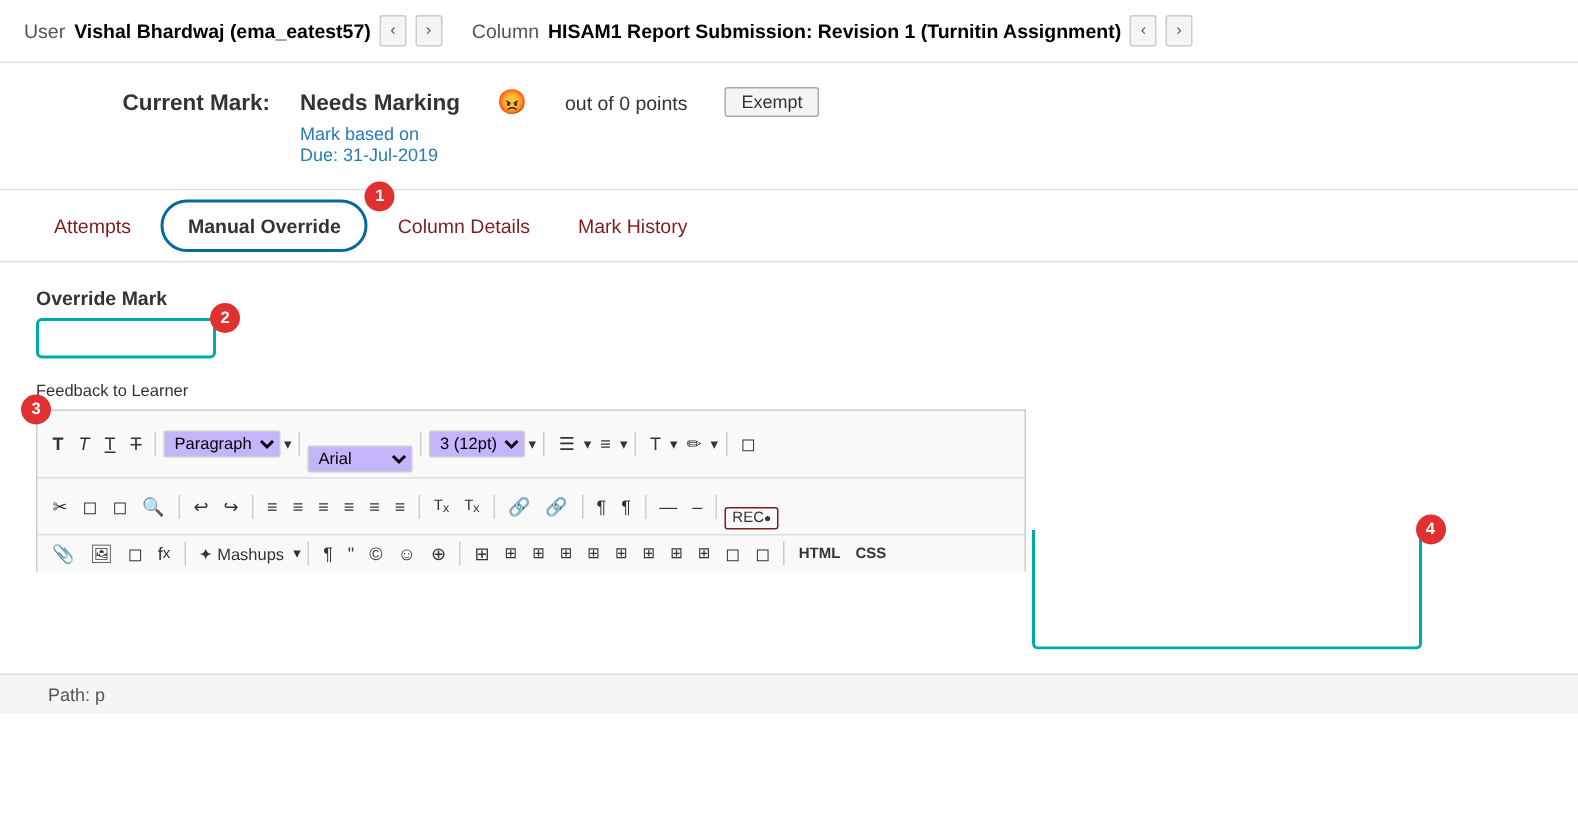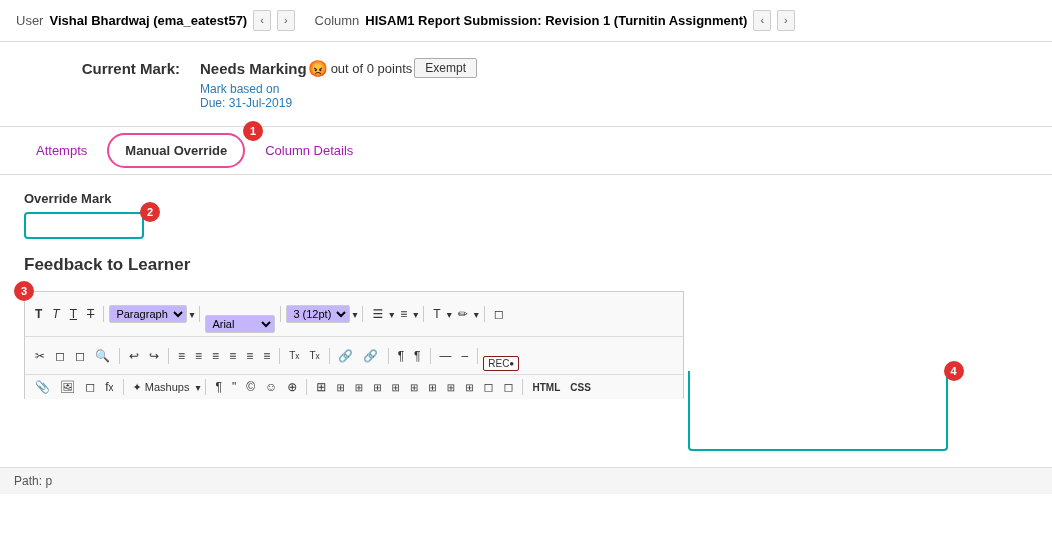--- a/index.html
+++ b/index.html
@@ -17,60 +17,60 @@
       font-size: 11px; color: #555; border-radius: 2px; line-height: 1.4;
     }
     .sep { color: #bbb; margin: 0 4px; }
 
     
     .current-mark-section {
       padding: 16px 20px; border-bottom: 1px solid #ddd; display: flex; align-items: flex-start; gap: 20px;
     }
     .current-mark-label { font-weight: bold; font-size: 15px; min-width: 160px; padding-top: 2px; text-align: right; }
     .mark-details {}
-    .mark-status { display: flex; align-items: center; gap: 2px; margin-bottom: 4px; }
+    .mark-status { display: flex; align-items: center; gap: 25px; margin-bottom: 4px; }
     .needs-marking { font-size: 15px; font-weight: bold; color: #333; }
     .warning-icon { font-size: 16px; }
     .out-of { font-size: 13px; color: #333; }
     .exempt-btn {
       border: 1px solid #aaa; background: #f5f5f5; padding: 2px 10px; font-size: 12px;
       cursor: pointer; border-radius: 2px; color: #333;
     }
     .mark-based-on { font-size: 12px; color: #2a7bb5; }
     .due-date { font-size: 12px; color: #2a7bb5; }
 
     
     .tabs-bar {
       display: flex; align-items: center; padding: 0 20px; border-bottom: 1px solid #ddd;
       background: #fff; position: relative;
     }
     .tab {
-      padding: 12px 16px; cursor: pointer; font-size: 13px; color: #a21caf;
+      padding: 12px 16px; cursor: pointer; font-size: 13px; color: #7f1d1d;
       border: none; background: none; position: relative;
     }
     .tab.active {
-      color: #333; font-weight: bold; border: 2px solid #ec4899; border-radius: 20px;
+      color: #333; font-weight: bold; border: 2px solid #0369a1; border-radius: 20px;
       padding: 8px 16px; margin: 6px 4px;
     }
 
     
     .tab-wrapper { position: relative; display: inline-block; }
 
     
     .content-area { padding: 16px 24px; }
 
     
     .override-mark-label { font-weight: bold; font-size: 13px; margin-bottom: 6px; }
     .override-input {
       border: 2px solid #00aaaa; border-radius: 4px; padding: 4px 8px;
       width: 120px; font-size: 13px; outline: none;
     }
 
     
-    .feedback-label { font-weight: bold; font-size: 17px; margin-bottom: 16px; margin-top: 14px; }
+    .feedback-label { font-weight: normal; font-size: 11px; margin-bottom: 6px; margin-top: 14px; }
 
     
     .toolbar-container {
       border: 1px solid #ccc; border-bottom: none; background: #f9f9f9;
     }
     .toolbar-row {
       display: flex; align-items: center; padding: 3px 6px; border-bottom: 1px solid #ddd;
       flex-wrap: wrap; gap: 2px;
     }
     .toolbar-row:last-child { border-bottom: none; }
@@ -88,21 +88,21 @@
     .tb-underline { text-decoration: underline; }
     .tb-strike { text-decoration: line-through; }
     .text-editor-area {
       border: 2px solid #00aaaa; border-top: none; min-height: 80px; width: 260px;
       padding: 8px; font-size: 13px; background: #fff; border-radius: 0 0 4px 4px;
       display: block;
     }
 
     
     .path-bar {
-      padding: 6px 14px; background: #f5f5f5; border-top: 1px solid #ddd;
+      padding: 6px 32px; background: #f5f5f5; border-top: 1px solid #ddd;
       font-size: 12px; color: #555; margin-top: 0;
     }
 
     .red-badge {
       display: inline-flex; align-items: center; justify-content: center;
       width: 20px; height: 20px; border-radius: 50%; font-size: 11px; font-weight: bold;
       color: #fff; background: #e03030; position: absolute; z-index: 10;
     }
   </style>
 </head>
@@ -134,20 +134,21 @@
   </div>
 </div>
 
 <div class="tabs-bar">
   <button class="tab">Attempts</button>
   <div class="tab-wrapper">
     <button class="tab active">Manual Override</button>
     <span class="red-badge" style="top:-6px; right:-14px;">1</span>
   </div>
   <button class="tab">Column Details</button>
+  <button class="tab">Mark History</button>
 </div>
 
 <div class="content-area">
 
   
   <div class="override-mark-label">Override Mark</div>
   <div style="position:relative; display:inline-block; margin-bottom: 2px;">
     <input class="override-input" type="text" style="">
     <span class="red-badge" style="top:-10px; right:-16px;">2</span>
   </div>

